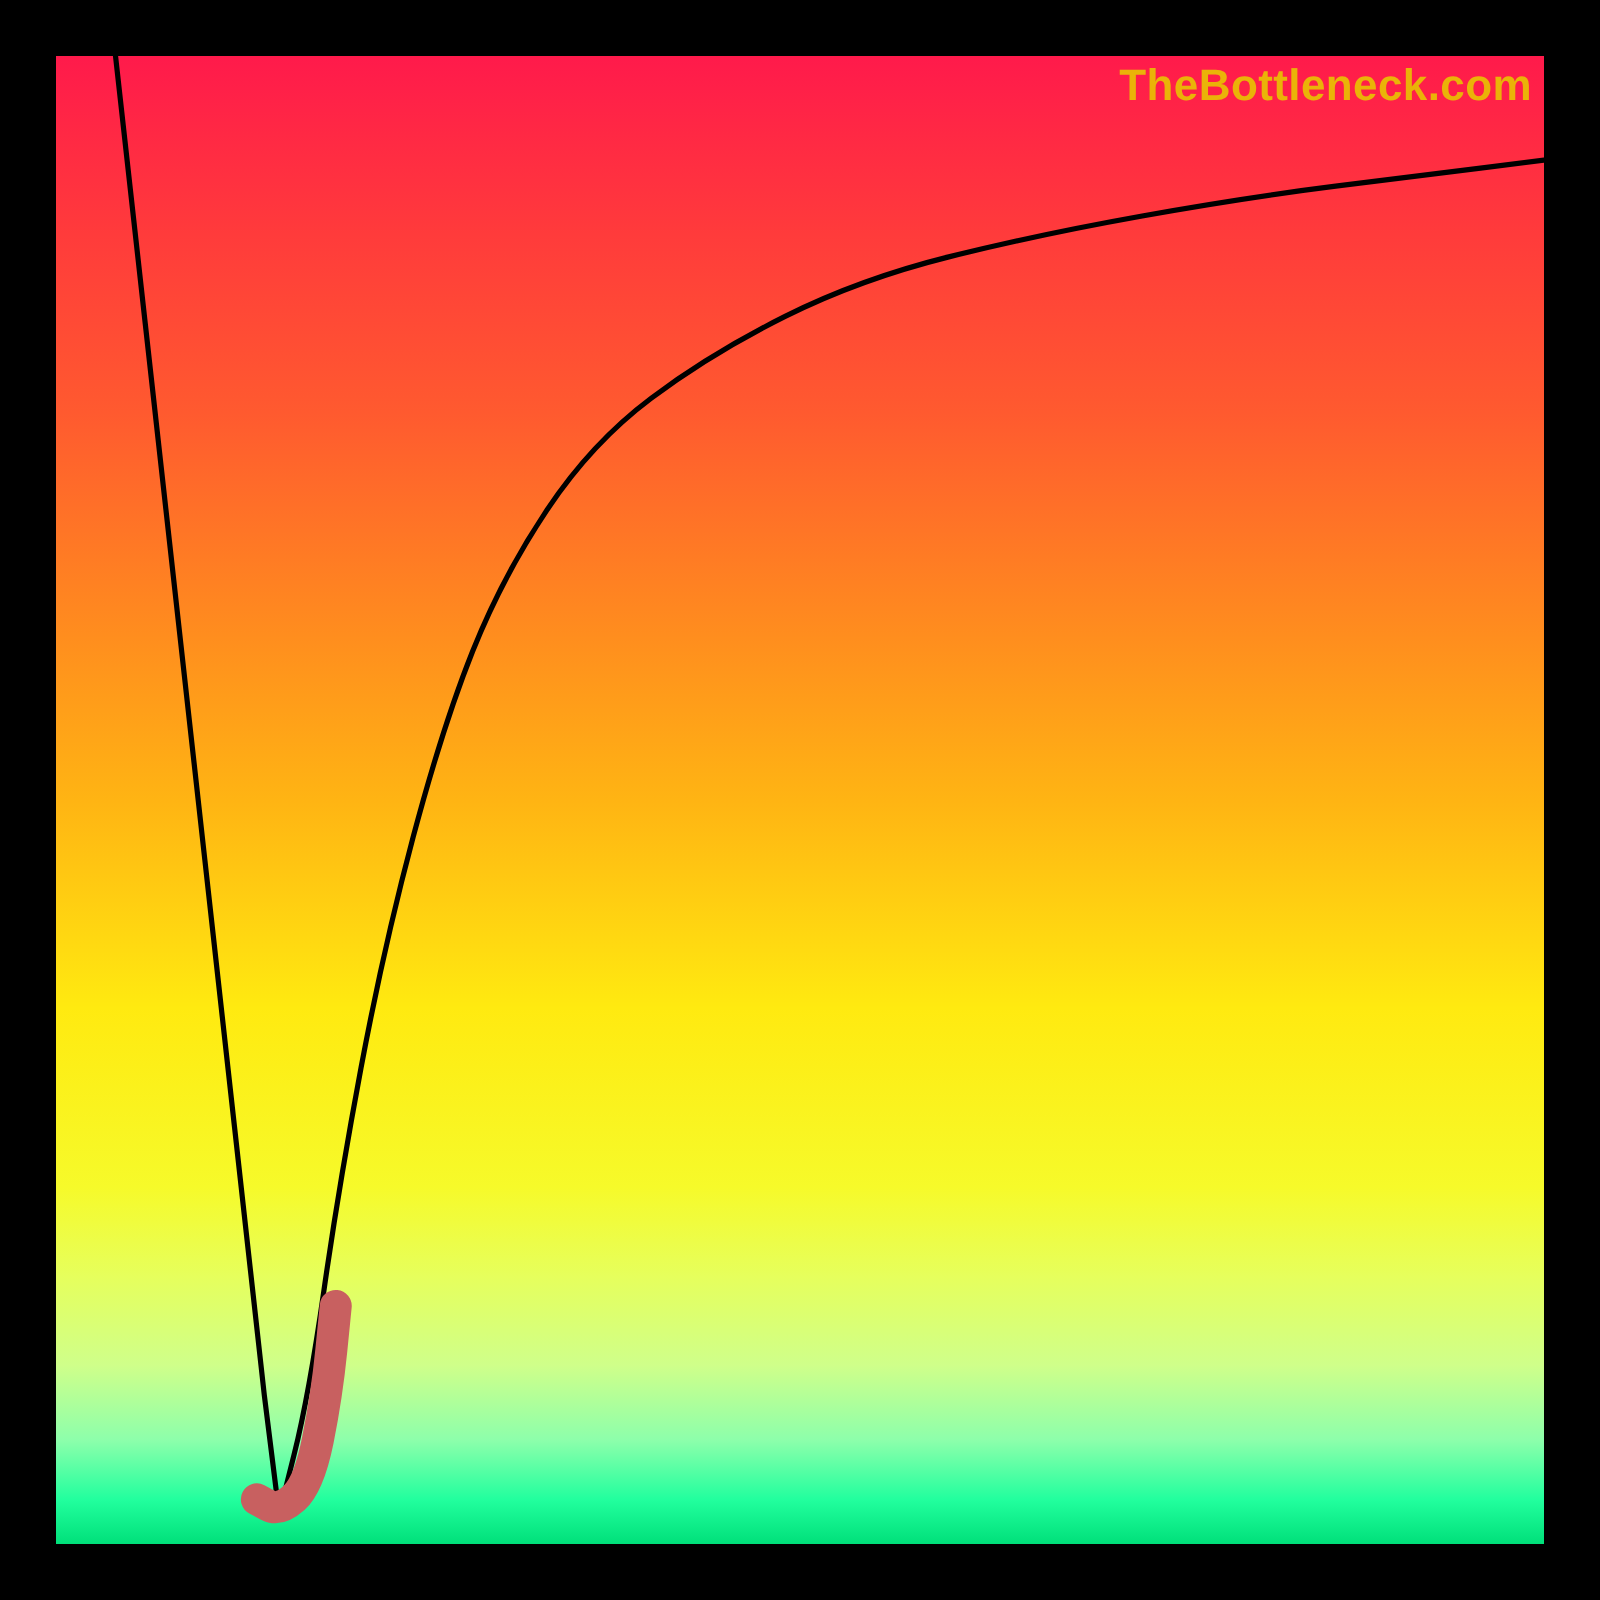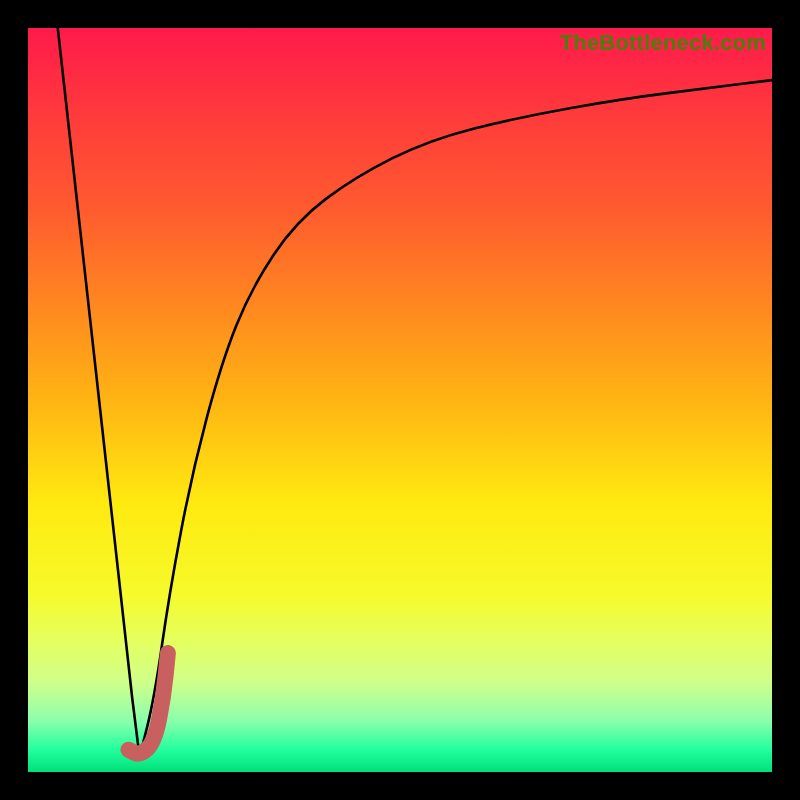--- a/index.html
+++ b/index.html
@@ -32,21 +32,21 @@
     );
     overflow: hidden;
   }
   .watermark {
     position: absolute;
     top: 30px;
     right: 34px;
     font-family: Arial, Helvetica, sans-serif;
     font-size: 22px;
     font-weight: 600;
-    color: #4d7c0f;
+    color: #eab308;
     letter-spacing: 0.2px;
     user-select: none;
   }
   svg.curves {
     position: absolute;
     left: 0; top: 0;
     width: 100%; height: 100%;
     overflow: visible;
   }
   .curve-main {

